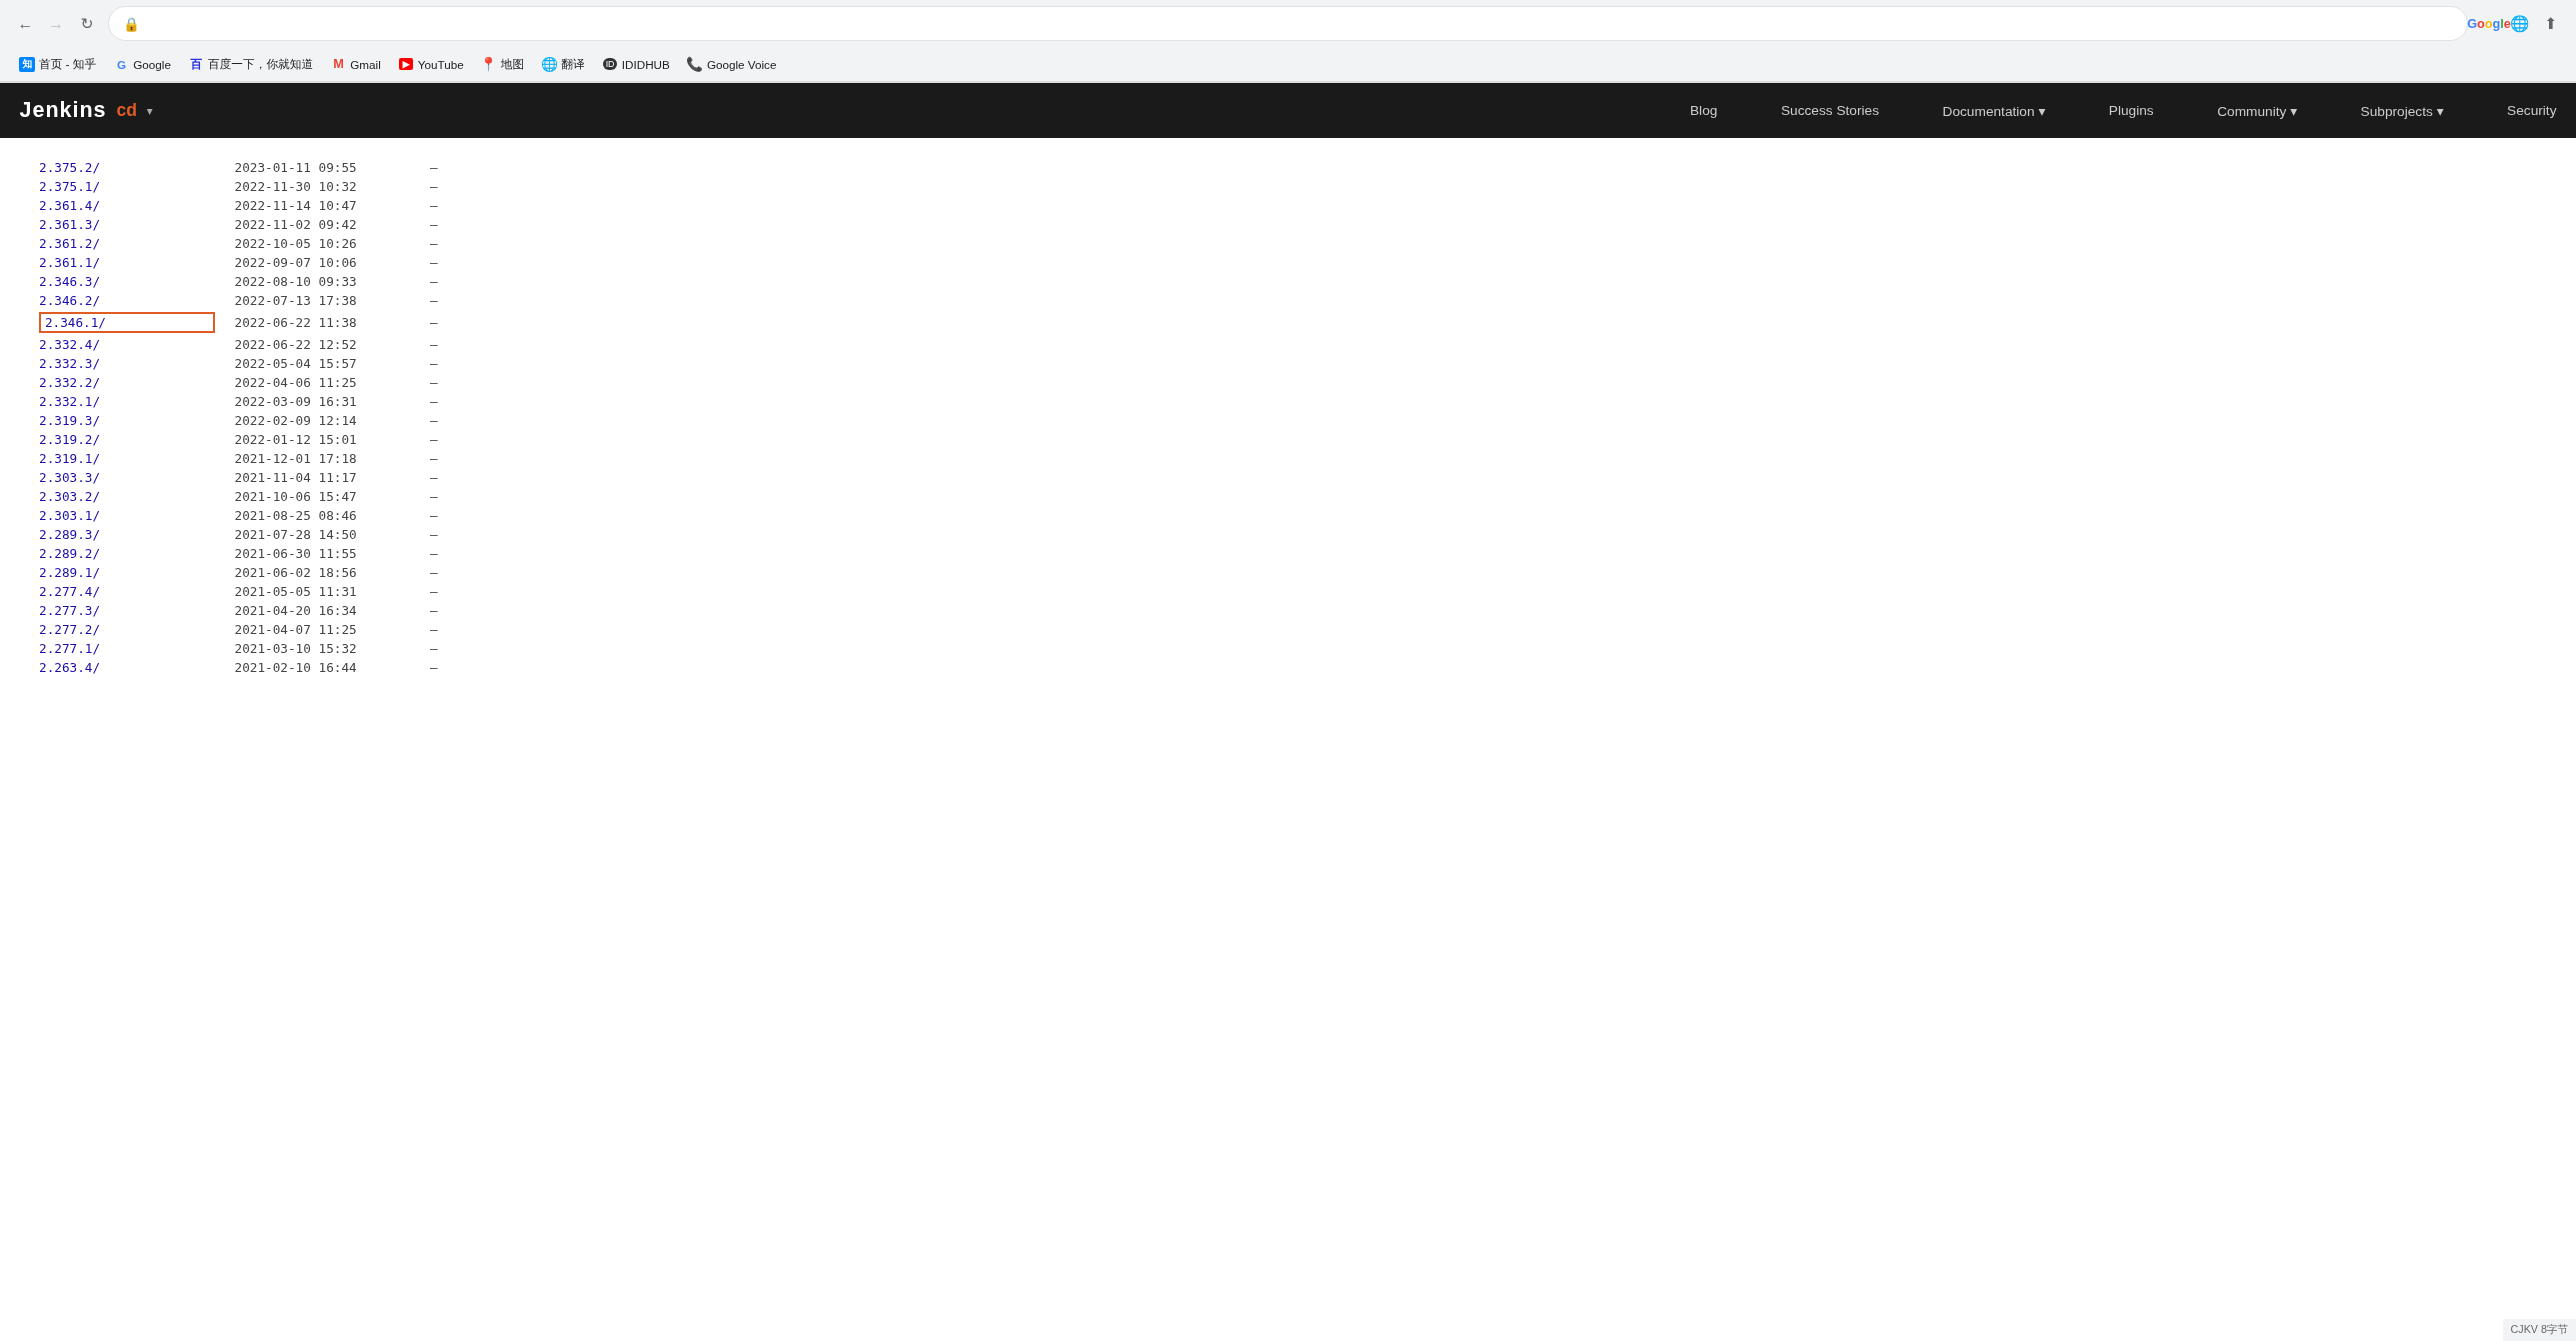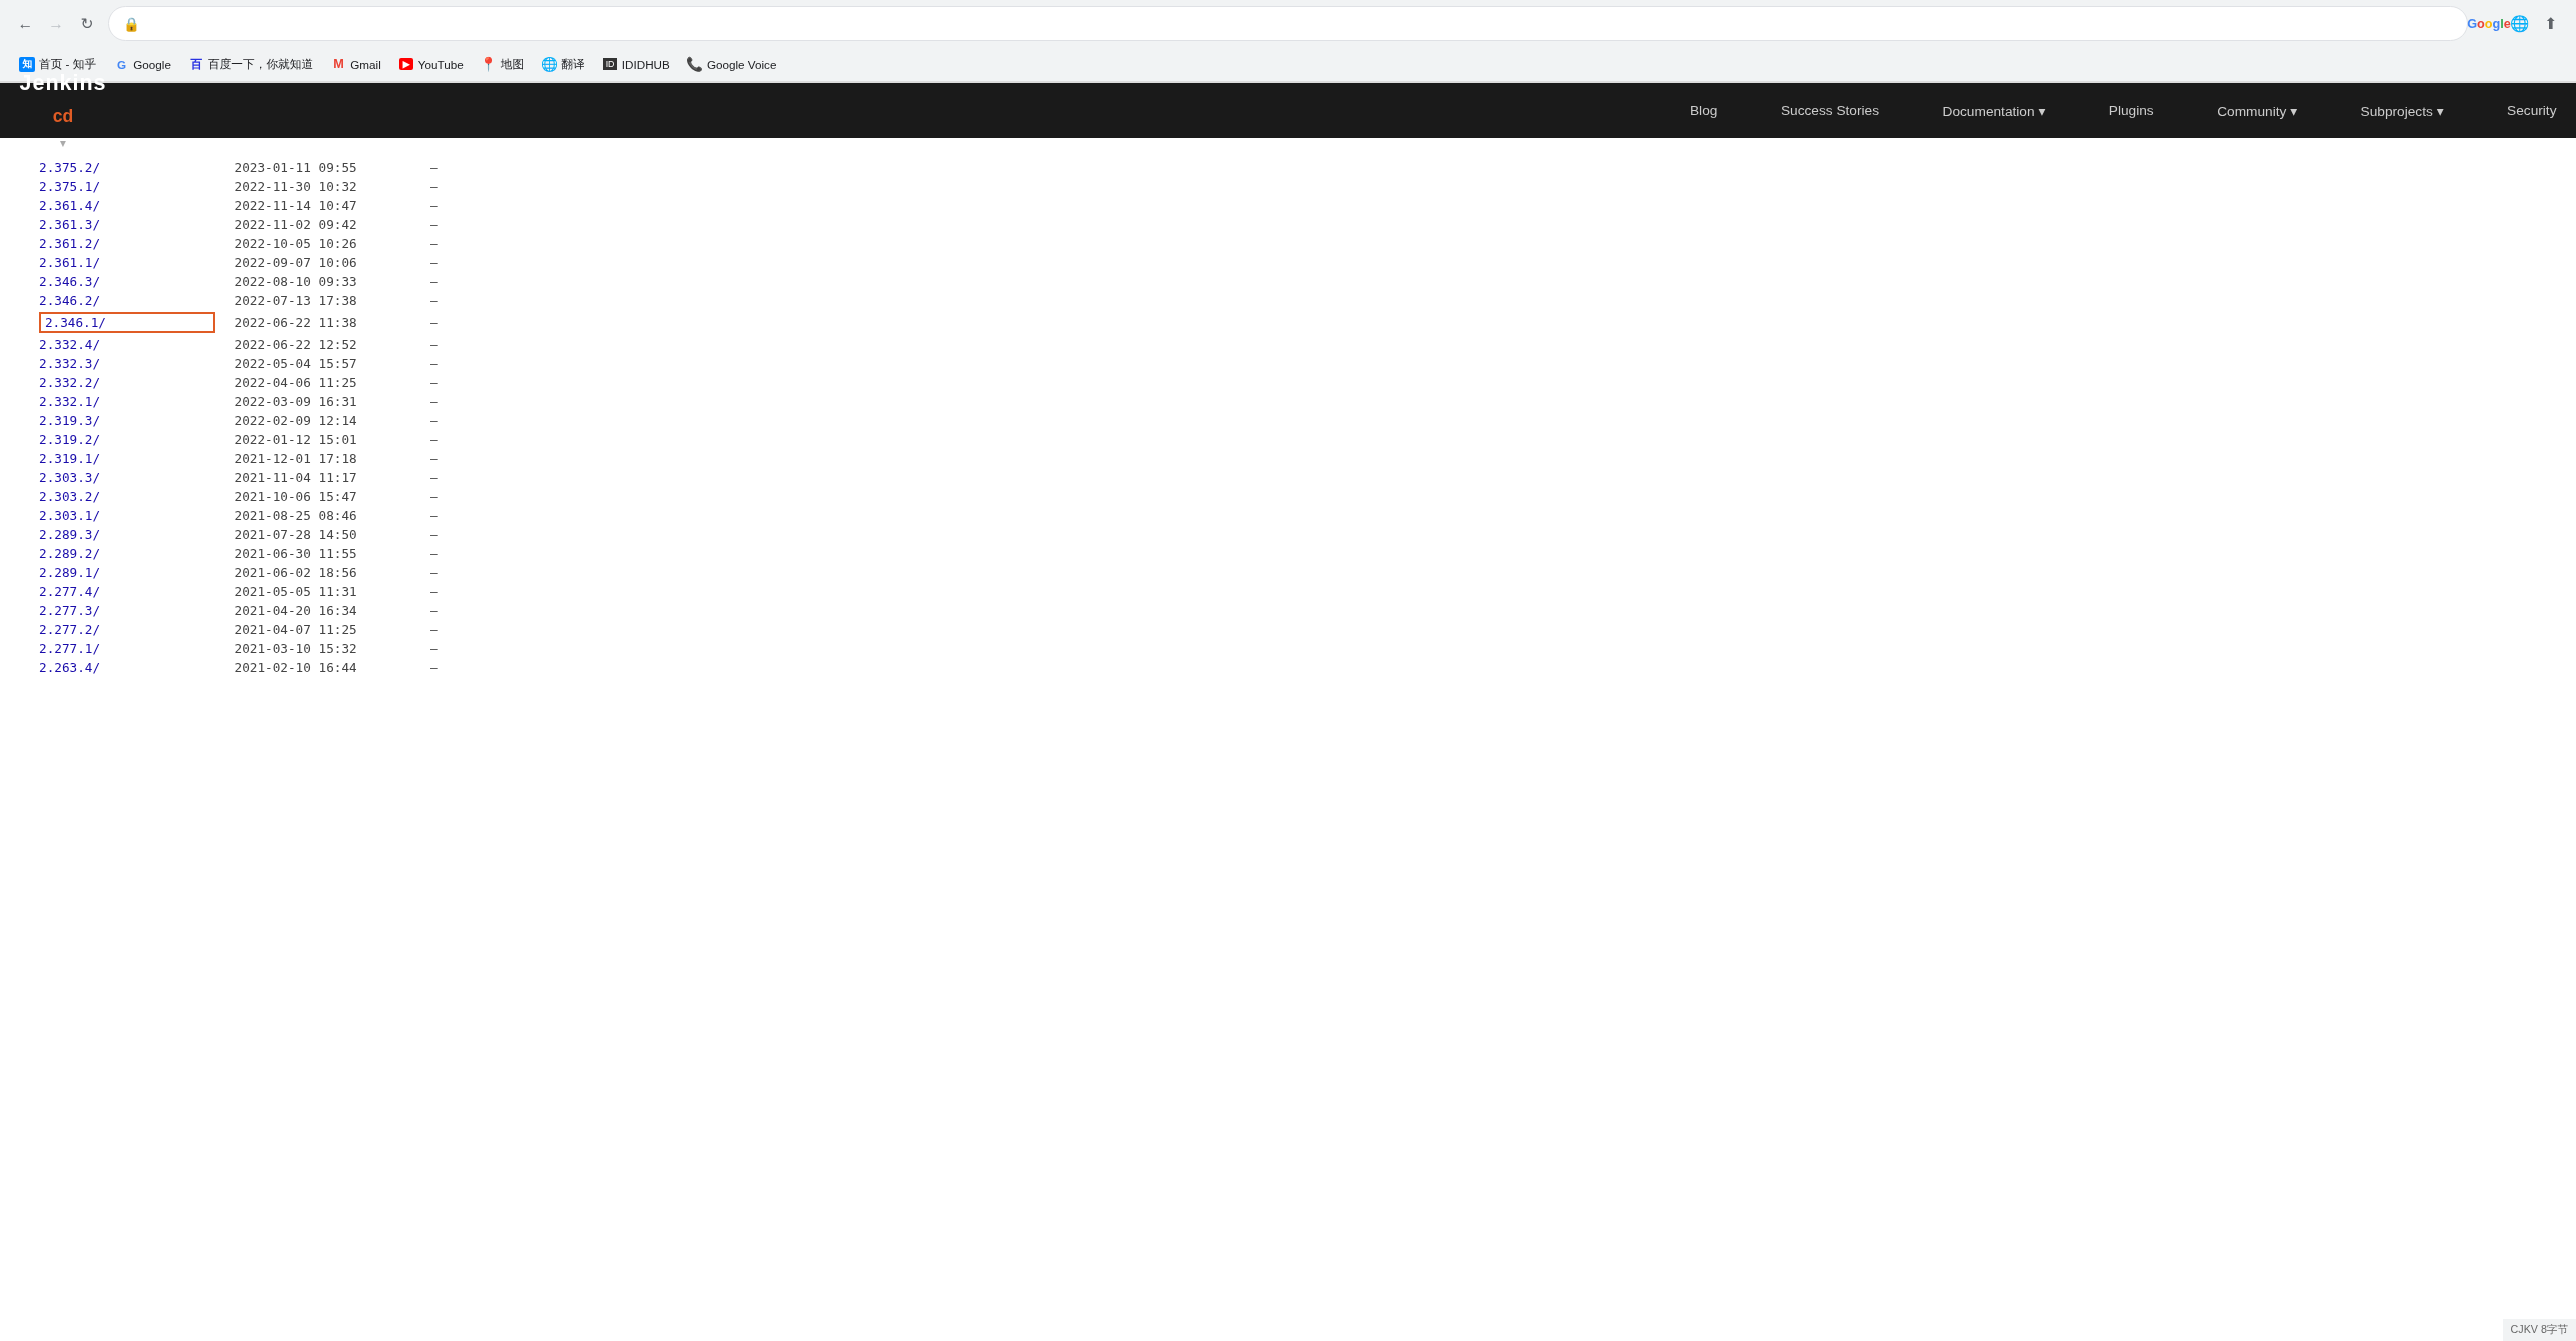--- a/index.html
+++ b/index.html
@@ -140,21 +140,20 @@
       align-items: center;
       padding: 0 19.5px;
       height: 55px;
     }
 
     .jenkins-logo {
       display: flex;
       align-items: center;
       gap: 9.8px;
       margin-right: auto;
-      flex-direction: column;
     }
 
     .jenkins-logo .logo-text {
       color: #fff;
       font-size: 21.5px;
       font-weight: bold;
       letter-spacing: 1px;
     }
 
     .jenkins-logo .cd-badge {
@@ -284,21 +283,21 @@
     .bookmark-favicon-google-voice {
       color: #34a853;
       font-size: 13.7px;
     }
 
     .bookmark-favicon-ididhub {
       background: #333;
       color: white;
       font-size: 8.8px;
       padding: 1px 2.9px;
-      border-radius: 0;
+      border-radius: 6px;
     }
   </style>
 </head>
 <body>
 
 <div class="browser-chrome">
   <div class="browser-toolbar">
     <div class="nav-buttons">
       <button class="nav-btn">←</button>
       <button class="nav-btn disabled">→</button>

